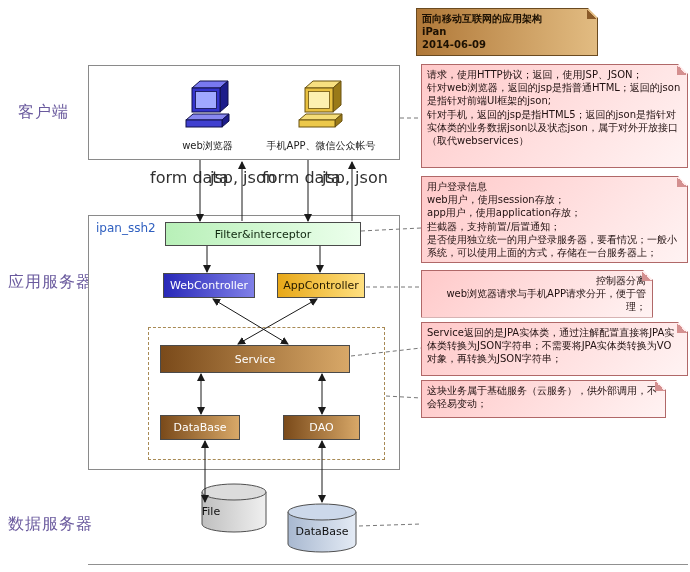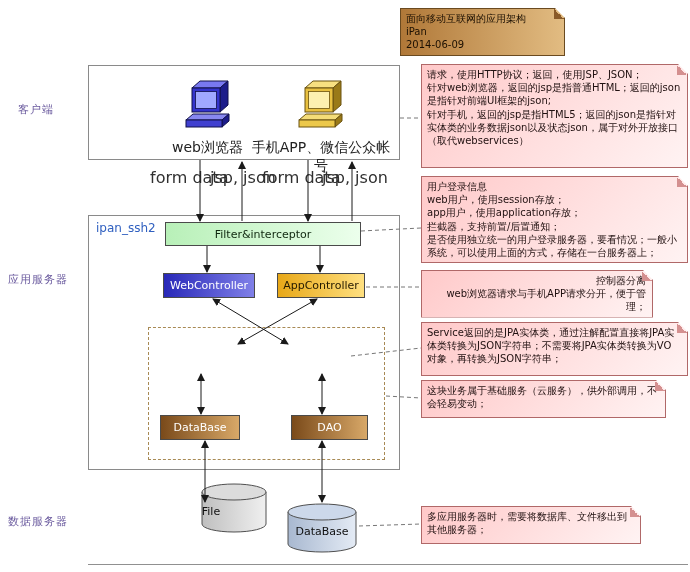--- a/index.html
+++ b/index.html
@@ -2,21 +2,21 @@
 <html><head>
 <meta charset="utf-8">
 <style>
   * { margin:0; padding:0; box-sizing:border-box; }
   html,body { background:#ffffff; }
   body { font-family:"DejaVu Sans", sans-serif; color:#1a1a1a; }
   #canvas { position:relative; width:690px; height:572px; background:#fff; overflow:hidden; }
 
   .abs { position:absolute; }
 
-  .tier-label { position:absolute; color:#6a5a9e; font-size:11px; letter-spacing:1px; }
+  .tier-label { position:absolute; color:#6a5a9e; font-size:16px; letter-spacing:1px; }
 
   .tier-box { position:absolute; border:1px solid #8a8a8a; background:#ffffff; }
 
   .pkg-label { position:absolute; color:#3060c0; font-size:12px; }
 
   .node { position:absolute; border:1px solid #4a4a4a; display:flex; align-items:center;
           justify-content:center; font-size:11px; text-align:left; }
   .node-green  { background:linear-gradient(90deg,#b8f0b8,#ecffec); color:#102810; }
   .node-blue   { background:linear-gradient(90deg,#2828b8,#8080e8); color:#ffffff; }
   .node-gold   { background:linear-gradient(90deg,#e8a818,#ffe080); color:#241a00; }
@@ -28,21 +28,21 @@
           background:linear-gradient(135deg,#ffc9c9,#fff3f3);
           padding:3px 6px 3px 5px; font-size:10px; line-height:1.32; color:#201010;
           clip-path:polygon(0 0, calc(100% - 10px) 0, 100% 10px, 100% 100%, 0 100%); }
   .note::after { content:""; position:absolute; top:0; right:0; width:10px; height:10px;
           background:linear-gradient(225deg, rgba(0,0,0,0) 50%, #d49090 50%); }
   .note .note-text { white-space:pre-line; display:block; }
 
   .note-brown { background:linear-gradient(90deg,#b07838,#e2bc82); border-color:#6a4a20; color:#1c1002; }
   .note-brown::after { background:linear-gradient(225deg, rgba(0,0,0,0) 50%, #8a5a28 50%); }
 
-  .small-label { position:absolute; font-size:14px; color:#222; text-align:center; }
+  .small-label { position:absolute; font-size:10px; color:#222; text-align:center; }
   .flow-label  { position:absolute; font-size:16px; color:#303030; white-space:nowrap; }
 
   .cylinder { position:absolute; }
   .cylinder .cyl-label { position:absolute; left:0; top:22px; width:100%; text-align:center;
           font-size:11px; color:#101010; }
 
   .bottom-line { position:absolute; border-top:1px solid #909090; height:0; }
 
   svg.overlay { position:absolute; left:0; top:0; width:690px; height:572px;
           pointer-events:none; }
@@ -100,26 +100,29 @@
   <div class="node node-blue" style="left:163px; top:273px; width:92px; height:25px;">
     <span>WebController</span>
   </div>
 
   <div class="node node-gold" style="left:277px; top:273px; width:88px; height:25px;">
     <span>AppController</span>
   </div>
 
   <div class="dashed-group" style="left:148px; top:327px; width:237px; height:133px;"></div>
 
+  <div class="node node-brown" style="left:160px; top:345px; width:190px; height:28px;">
+    <span>Service</span>
+  </div>
 
   <div class="node node-brown" style="left:160px; top:415px; width:80px; height:25px;">
     <span>DataBase</span>
   </div>
 
-  <div class="node node-brown" style="left:283px; top:415px; width:77px; height:25px;margin-left:8px;">
+  <div class="node node-brown" style="left:283px; top:415px; width:77px; height:25px;">
     <span>DAO</span>
   </div>
 
   <div class="cylinder" style="left:173px; top:483px; width:76px; height:50px;padding-left:28px;">
     <svg width="66" height="50" viewBox="0 0 66 50">
       <defs>
         <linearGradient id="cylFile" x1="0" y1="0" x2="1" y2="0">
           <stop offset="0" stop-color="#bfbfbf"></stop>
             <stop offset="1" stop-color="#f0f0f0"></stop>
         </linearGradient>
@@ -139,21 +142,21 @@
         </linearGradient>
       </defs>
       <path d="M1,9 v32 a34,8 0 0 0 68,0 v-32" fill="url(#cylDb)" stroke="#505050" stroke-width="1"></path>
       <ellipse cx="35" cy="9" rx="34" ry="8" fill="#ccd8ea" stroke="#505050" stroke-width="1"></ellipse>
     </svg>
     <span class="cyl-label">DataBase</span>
   </div>
 
   <div class="bottom-line" style="left:88px; top:564px; width:600px;"></div>
 
-  <div class="note note-brown" style="left:400px; top:8px; width:165px; height:48px;">
+  <div class="note note-brown" style="left:416px; top:8px; width:182px; height:48px;font-weight:bold;">
     <span class="note-text">面向移动互联网的应用架构</span>
     <span class="note-text">iPan</span>
     <span class="note-text">2014-06-09</span>
   </div>
 
   <div class="note" style="left:421px; top:64px; width:267px; min-height:104px;">
     <span class="note-text">请求，使用HTTP协议；返回，使用JSP、JSON；
 针对web浏览器，返回的jsp是指普通HTML；返回的json是指针对前端UI框架的json;
 针对手机，返回的jsp是指HTML5；返回的json是指针对实体类的业务数据json以及状态json，属于对外开放接口（取代webservices）</span>
   </div>
@@ -172,23 +175,20 @@
   </div>
 
   <div class="note" style="left:421px; top:322px; width:267px; min-height:54px;">
     <span class="note-text">Service返回的是JPA实体类，通过注解配置直接将JPA实体类转换为JSON字符串；不需要将JPA实体类转换为VO对象，再转换为JSON字符串；</span>
   </div>
 
   <div class="note" style="left:421px; top:380px; width:245px; min-height:38px;">
     <span class="note-text">这块业务属于基础服务（云服务），供外部调用，不会轻易变动；</span>
   </div>
 
-  <div class="note" style="left:421px; top:506px; width:220px; min-height:38px;">
-    <span class="note-text">多应用服务器时，需要将数据库、文件移出到其他服务器；</span>
-  </div>
 
   <svg class="overlay">
     <defs>
       <marker id="ae" viewBox="0 0 8 8" refX="7" refY="4" markerWidth="8" markerHeight="8" orient="auto">
         <path d="M0,0 L8,4 L0,8 z" fill="#1a1a1a"></path>
       </marker>
       <marker id="as" viewBox="0 0 8 8" refX="7" refY="4" markerWidth="8" markerHeight="8" orient="auto-start-reverse">
         <path d="M0,0 L8,4 L0,8 z" fill="#1a1a1a"></path>
       </marker>
     </defs>

